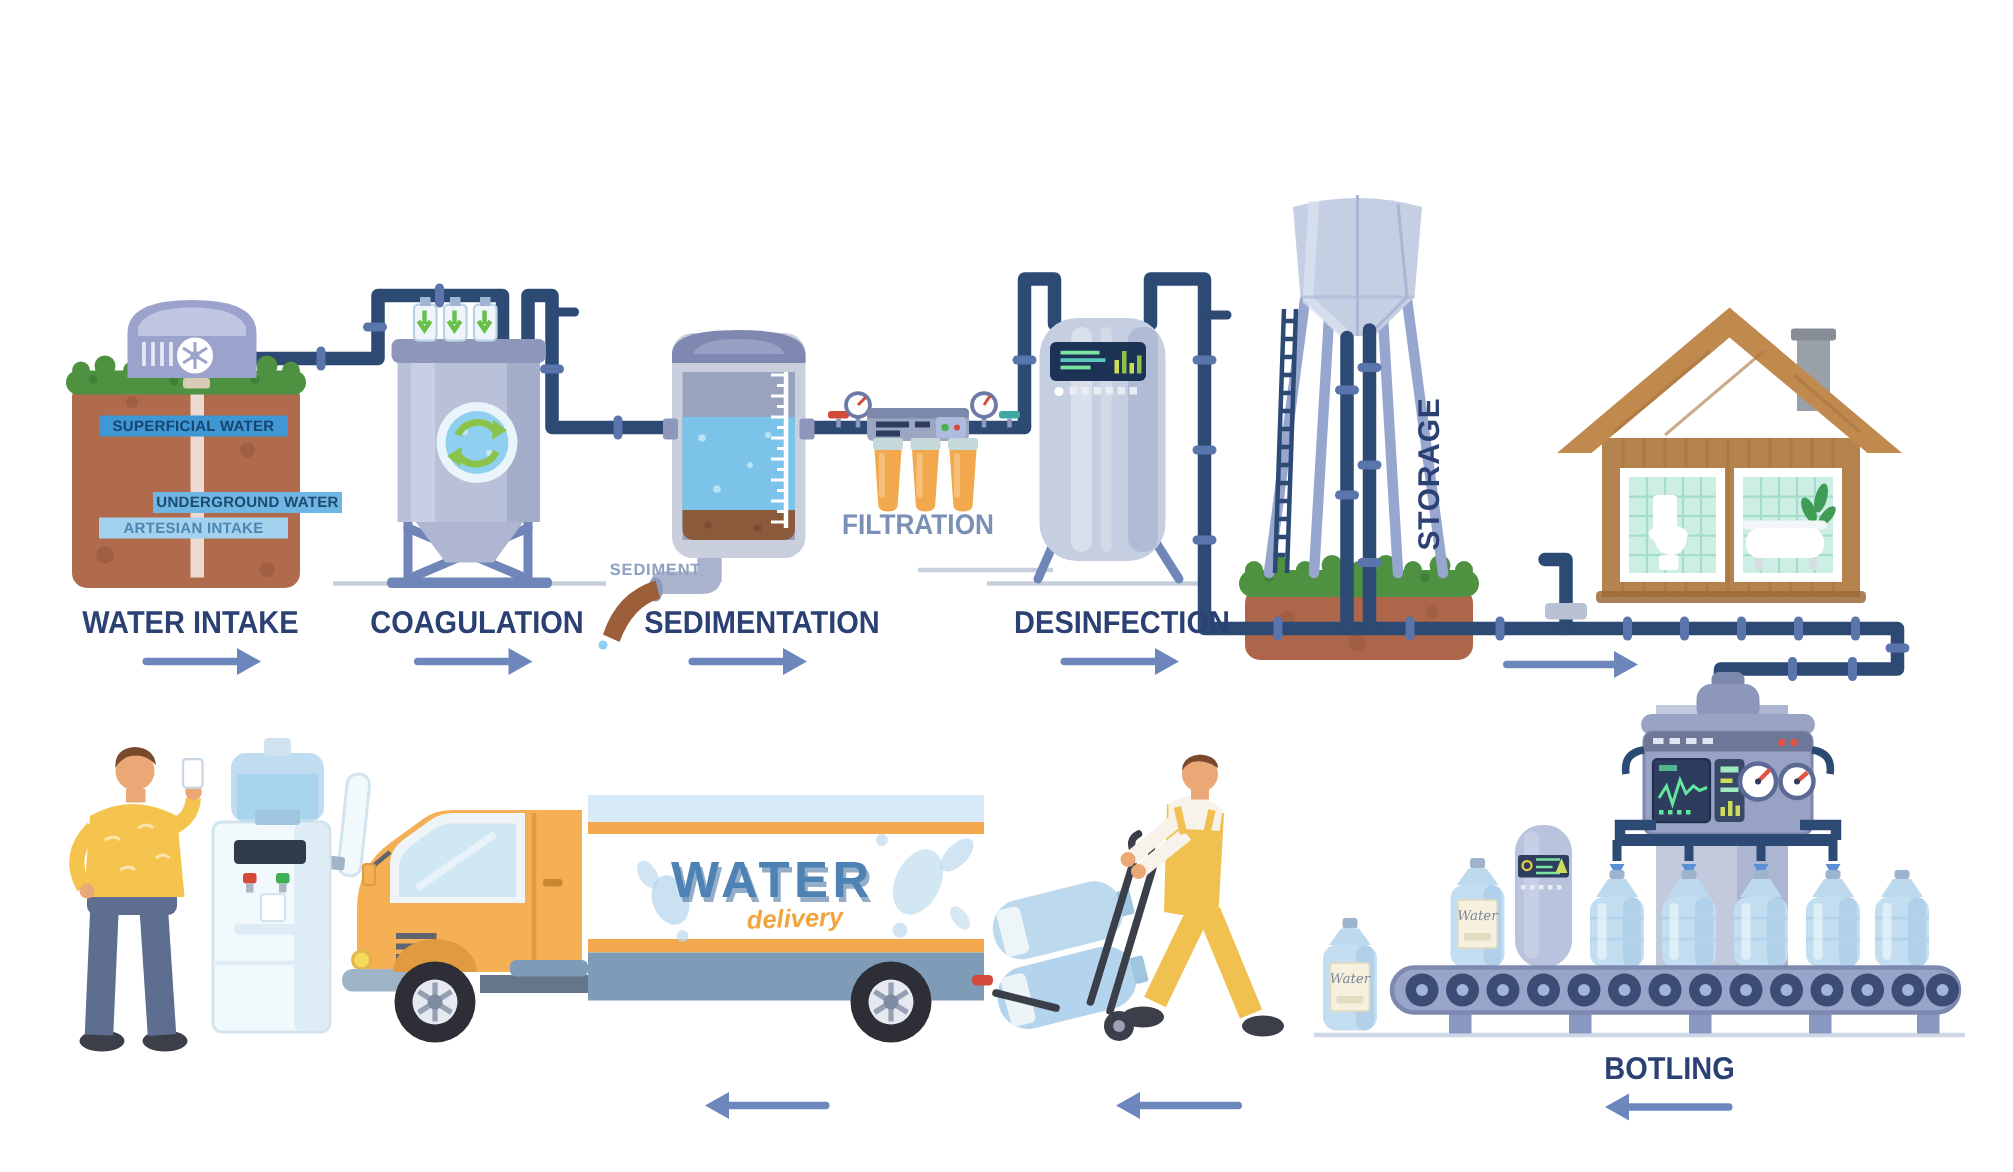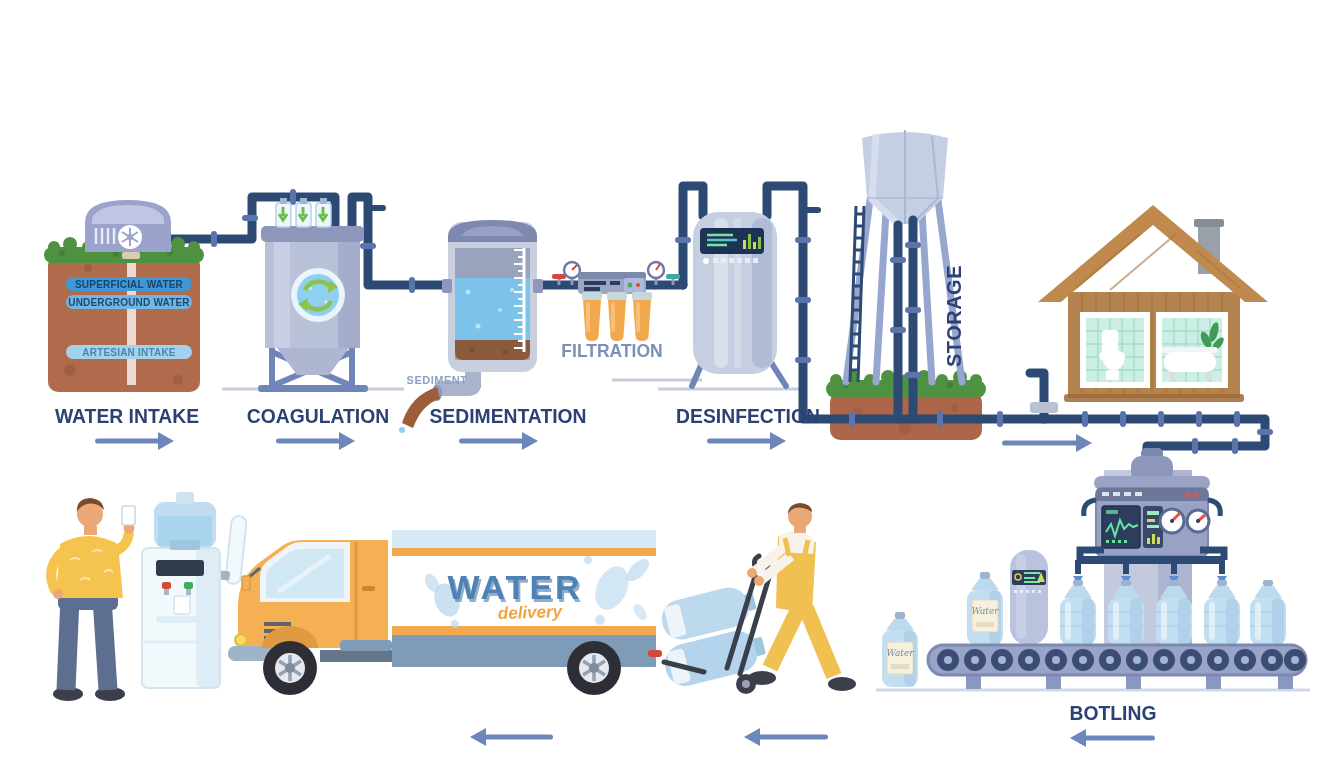--- a/index.html
+++ b/index.html
@@ -11,25 +11,25 @@
   .ribbon-text{font-size:55px;font-weight:bold;color:#4d80a8;letter-spacing:1px;
                transform:scaleX(.95);white-space:nowrap;}
   .slabel{position:absolute;font-weight:bold;font-size:21px;color:#2c4173;white-space:nowrap;
           transform:translateX(-50%) scaleX(.92);}
   .slabel-light{position:absolute;font-weight:bold;font-size:19px;color:#7b90b6;white-space:nowrap;
           transform:translateX(-50%) scaleX(.92);}
   .tinylabel{position:absolute;font-weight:bold;font-size:11px;color:#8da2c2;white-space:nowrap;
           transform:translateX(-50%);letter-spacing:.5px;}
   .vlabel{position:absolute;font-weight:bold;font-size:20px;color:#2c4173;white-space:nowrap;
           transform:translate(-50%,-50%) rotate(-90deg);letter-spacing:.5px;}
-  .pill{position:absolute;left:66px;width:126px;height:14px;border-radius:10px;
+  .pill{position:absolute;left:66px;width:126px;height:14px;border-radius:0;
         display:flex;align-items:center;justify-content:center;
         font-size:10px;font-weight:bold;letter-spacing:.2px;}
   .pill1{top:277px;background:#3f97d3;color:#17456e;}
-  .pill2{top:295px;background:#6fb6e4;color:#1d4a6e;}
+  .pill2{top:328px;background:#6fb6e4;color:#1d4a6e;margin-left:36px;}
   .pill3{top:345px;background:#a2d2ee;color:#4a86ae;}
   .truck-brand{position:absolute;left:515px;top:568px;transform:translateX(-50%);
         font-size:34px;font-weight:bold;color:#4f82b4;letter-spacing:3px;white-space:nowrap;
         text-shadow:2px 3px 0 rgba(60,108,156,.55);}
   .truck-tagline{position:absolute;left:530px;top:603px;transform:translateX(-50%) rotate(-2deg);
         font-size:17px;font-weight:bold;font-style:italic;color:#f2a53e;white-space:nowrap;}
   .bottle-script{position:absolute;transform:translateX(-50%);font-family:"DejaVu Serif",serif;
         font-style:italic;font-size:9px;color:#7e8896;white-space:nowrap;}
 </style>
 </head>

